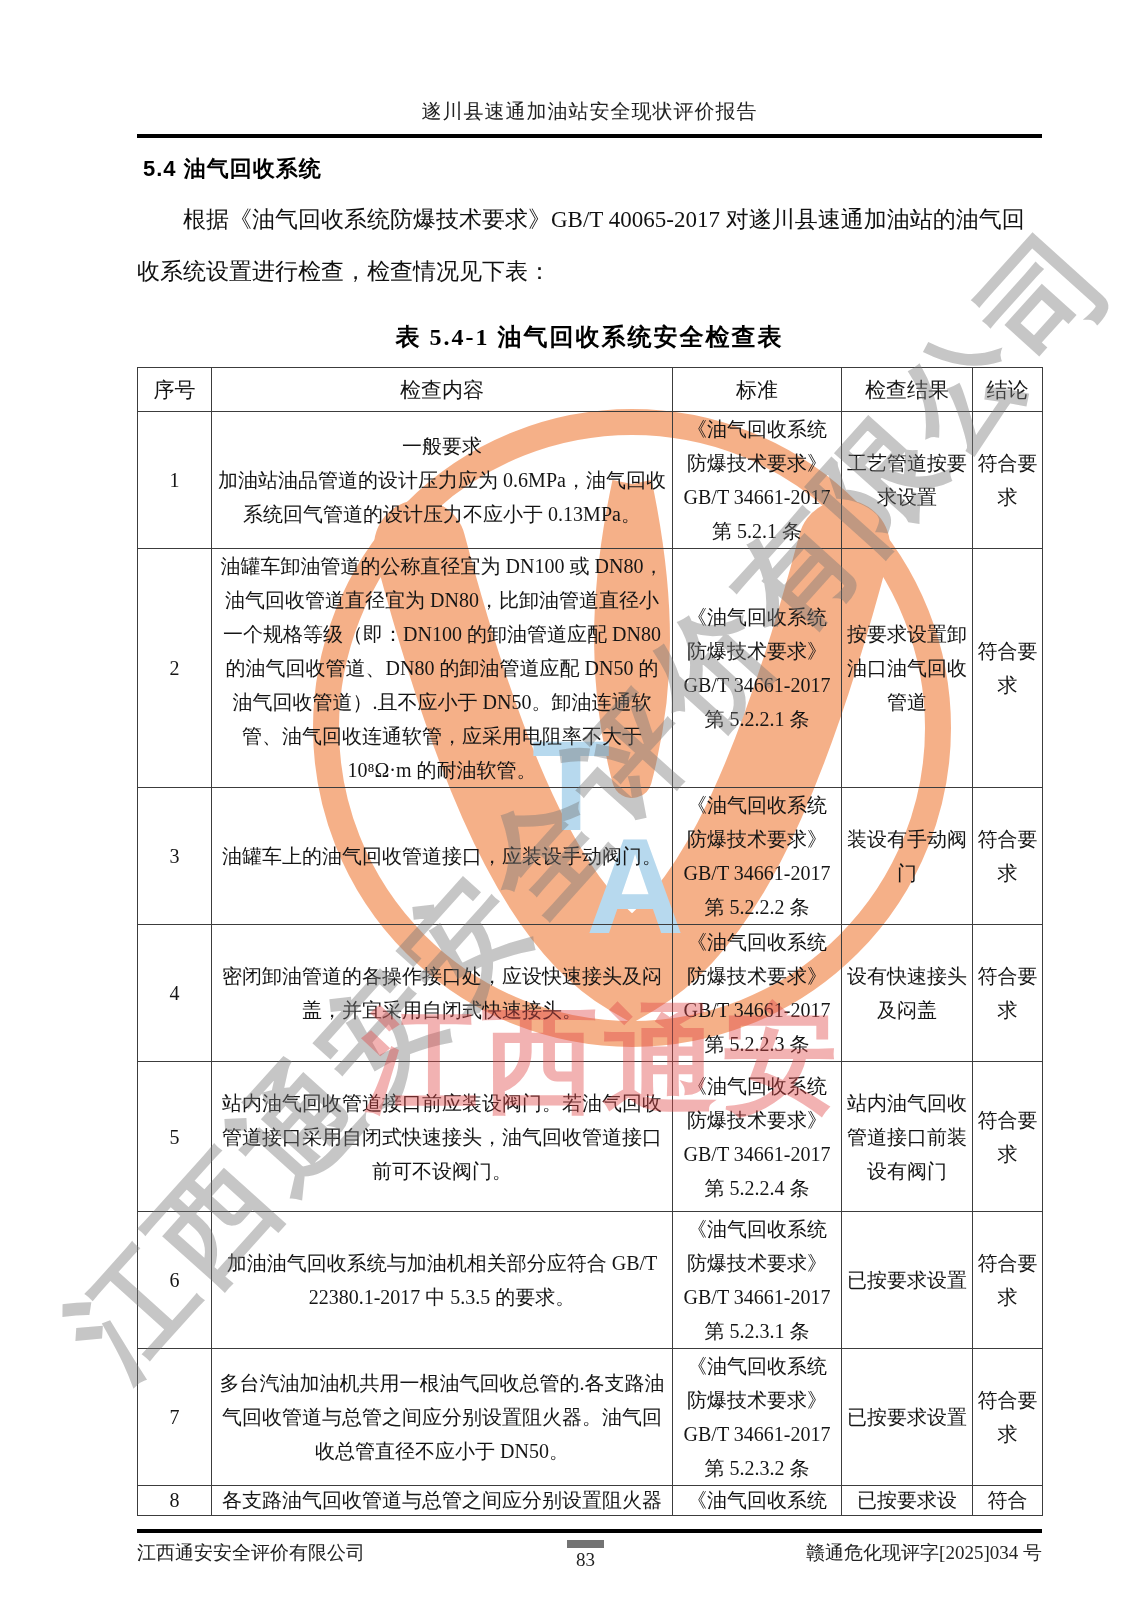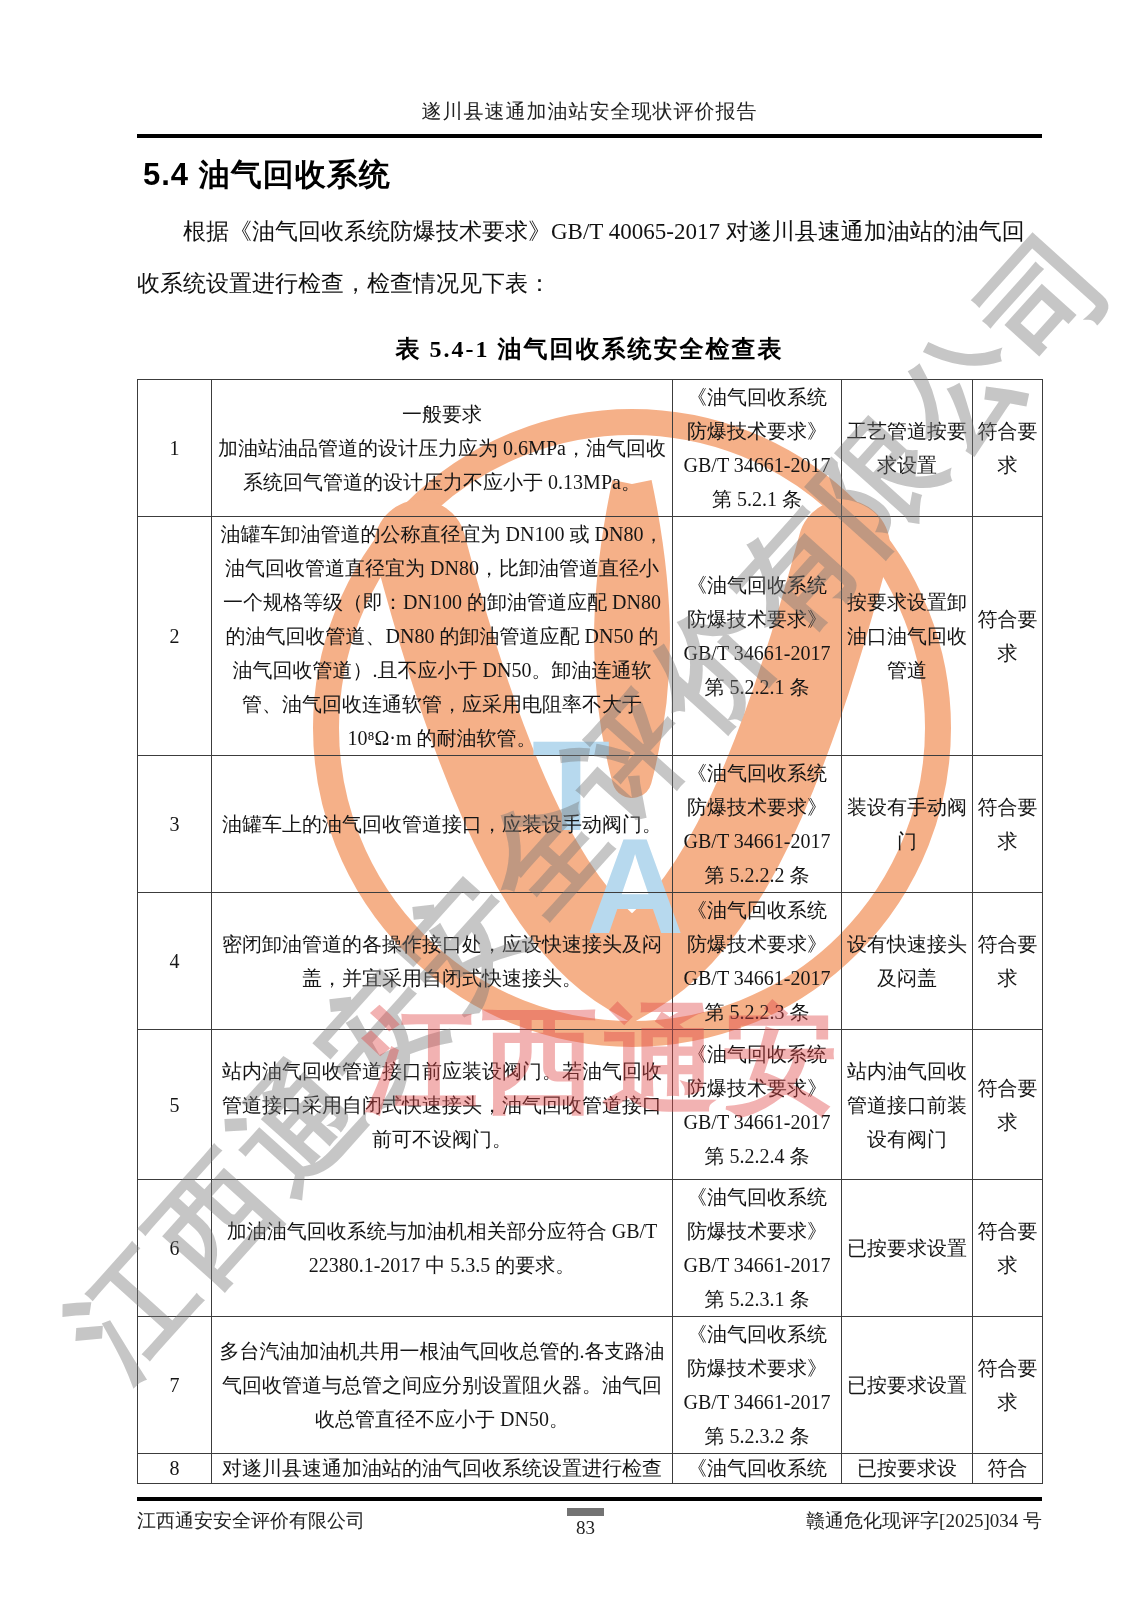--- a/index.html
+++ b/index.html
@@ -24,21 +24,21 @@
   }
   .header-rule{
     margin-top:9px;
     border:0;border-top:4px solid #000;
     height:0;
   }
   .section-title{
     margin:16px 0 0 6px;
     font-family:"Liberation Sans","DejaVu Sans",sans-serif;
     font-weight:bold;
-    font-size:31px;
+    font-size:22px;
     color:#000;
     letter-spacing:1px;
   }
   .intro{
     margin-top:10px;
     font-size:23px;
     line-height:52px;
     text-indent:2em;
     color:#111;
   }
@@ -154,20 +154,27 @@
 
     <table class="check-table">
       <colgroup>
         <col style="width:74px">
           <col style="width:461px">
           <col style="width:169px">
         <col style="width:131px">
           <col style="width:70px">
       </colgroup>
       <tbody>
+          <tr style="height:44px">
+        <th>序号</th>
+        <th>检查内容</th>
+        <th>标准</th>
+        <th>检查结果</th>
+        <th>结论</th>
+      </tr>
       <tr style="height:128px">
         <td>1</td>
         <td class="cell-multiline">一般要求
 加油站油品管道的设计压力应为 0.6MPa，油气回收系统回气管道的设计压力不应小于 0.13MPa。</td>
         <td class="cell-multiline">《油气回收系统
 防爆技术要求》
 GB/T 34661-2017
 第 5.2.1 条</td>
         <td>工艺管道按要求设置</td>
         <td>符合要求</td>
@@ -227,21 +234,21 @@
         <td>多台汽油加油机共用一根油气回收总管的.各支路油气回收管道与总管之间应分别设置阻火器。油气回收总管直径不应小于 DN50。</td>
         <td class="cell-multiline">《油气回收系统
 防爆技术要求》
 GB/T 34661-2017
 第 5.2.3.2 条</td>
         <td>已按要求设置</td>
         <td>符合要求</td>
       </tr>
       <tr class="row-cut" style="height:30px">
         <td>8</td>
-        <td>对遂川县速通加油站的油气回收系统设置进行检查</td>
+        <td>各支路油气回收管道与总管之间应分别设置阻火器</td>
         <td>《油气回收系统</td>
         <td>已按要求设</td>
         <td>符合</td>
       </tr>
     </tbody>
       </table>
 
     <div class="footer">
       <span>江西通安安全评价有限公司</span>
       <span class="page-num">83</span>

